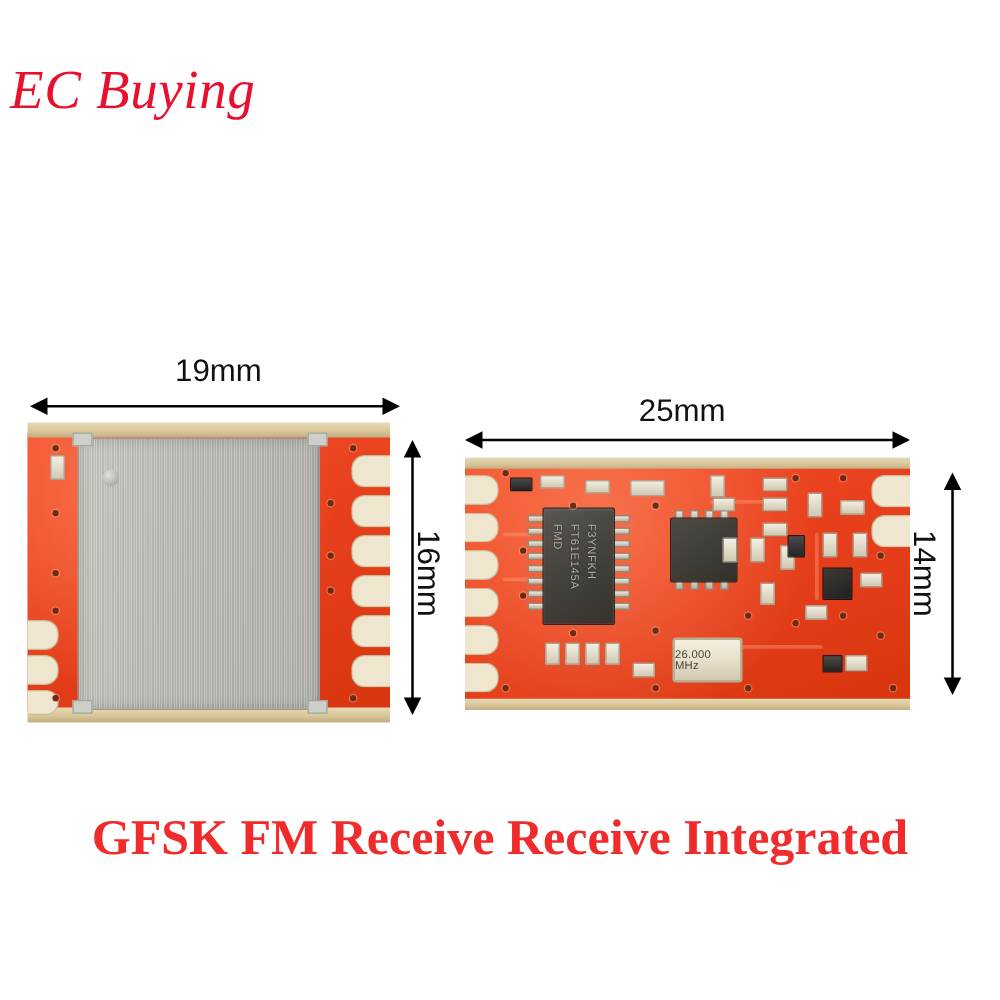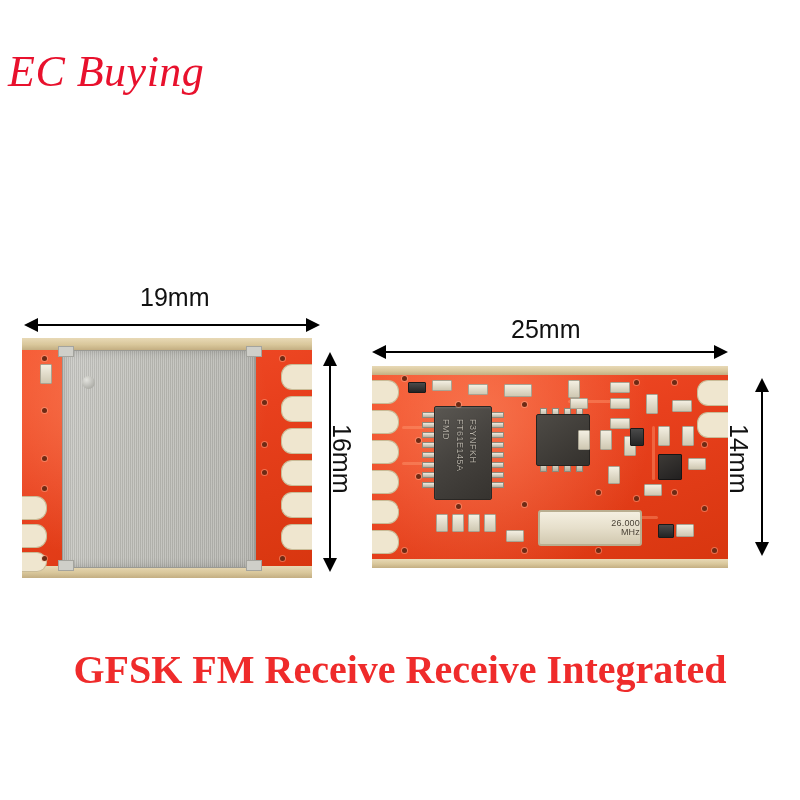--- a/index.html
+++ b/index.html
@@ -216,24 +216,23 @@
   }
 
   
   .xtal {
     position: absolute;
     background: linear-gradient(180deg, #f4efe0 0%, #e6dfcb 50%, #d2c9b0 100%);
     border: 2px solid #b9ae90;
     border-radius: 3px;
     display: flex;
     flex-direction: column;
-    align-items: flex-end;
+    align-items: flex-start;
     justify-content: center;
     line-height: 1.05;
-    padding-left: 48px;
   }
   .xtal span {
     font-family: "Liberation Sans", sans-serif;
     font-size: 9px;
     color: #4b4337;
     letter-spacing: 0.2px;
   }
 
   
   .sot {

